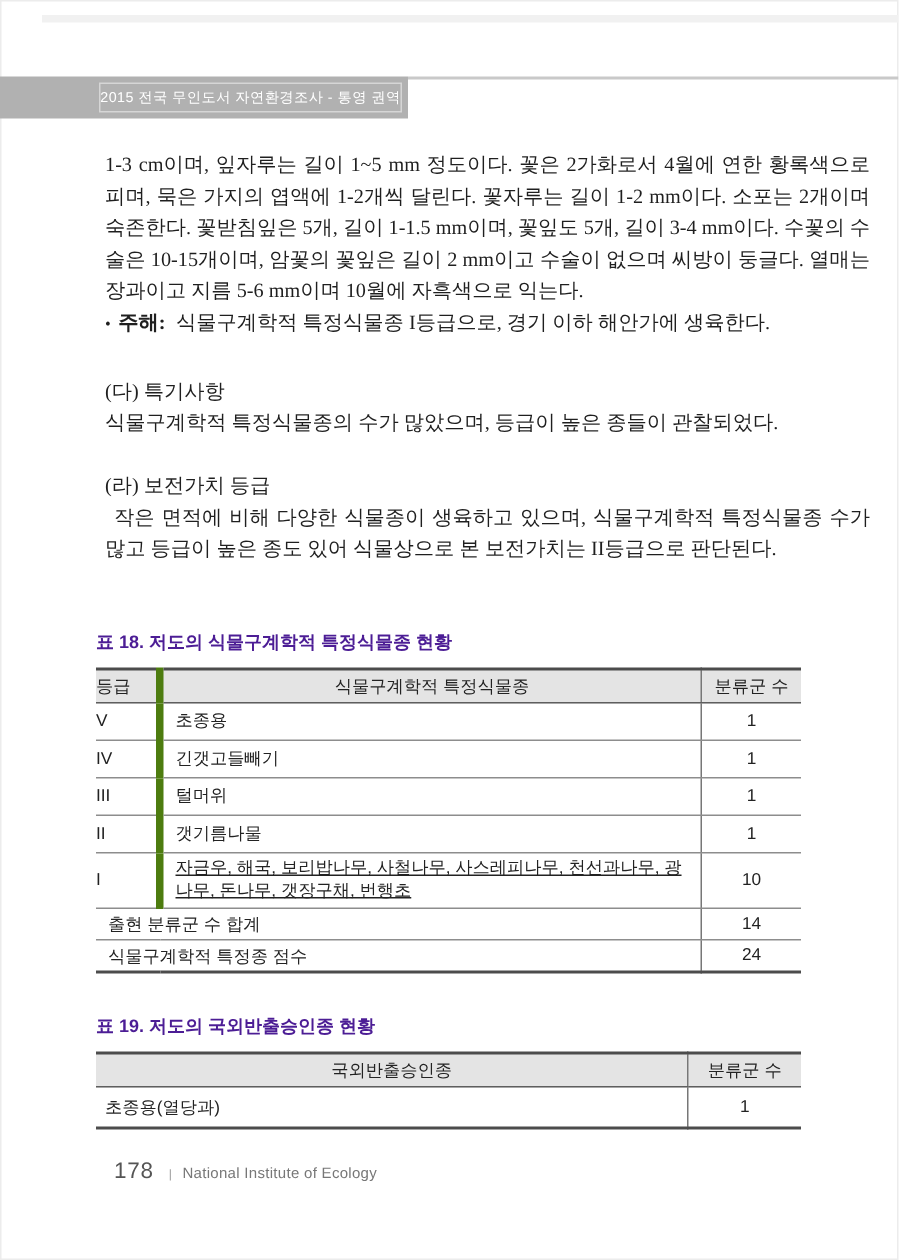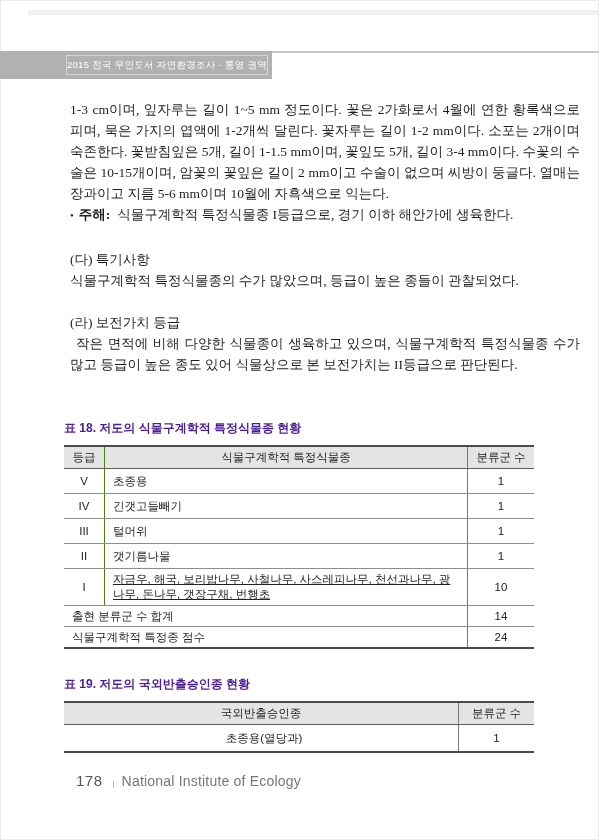--- a/index.html
+++ b/index.html
@@ -37,37 +37,37 @@
   
   .tables{position:absolute;left:64px;top:420px;width:470px;font-family:"Liberation Sans",sans-serif;}
   .tbl-caption{font-size:12px;line-height:16px;font-weight:bold;color:#4c1d95;margin:0 0 9px 0;}
   .tbl-caption.second{margin-top:27px;}
   table{width:470px;border-collapse:collapse;table-layout:fixed;
         border-top:2px solid #4c4c4c;border-bottom:2px solid #4c4c4c;
         font-size:11.5px;color:#222;}
   th{background:#e4e4e4;font-weight:normal;height:21px;border-bottom:1px solid #5e5e5e;padding:0;}
   td{height:20px;border-bottom:1px solid #8d8d8d;padding:0;}
   tr.last td{border-bottom:none;}
-  .col-grade{width:40px;text-align:center;border-right:1px solid #4d7c0f;}
+  .col-grade{width:40px;text-align:left;border-right:5px solid #4d7c0f;}
   .col-count{width:66px;text-align:center;}
   .col-count19{width:75px;text-align:center;}
   td.species,th.species{border-right:1px solid #777;}
   td.species{padding:2px 6px 2px 8px;text-align:left;line-height:15px;}
   th.species{text-align:center;}
   td.summary-label{padding-left:8px;text-align:left;border-right:1px solid #777;}
   .t19-species{border-right:1px solid #777;}
-  td.t19-species{padding-left:6px;text-align:center;height:26px;}
+  td.t19-species{padding-left:6px;text-align:left;height:26px;}
   th.t19-species{text-align:center;}
 
   
   .footer{position:absolute;left:76px;top:772px;display:flex;align-items:baseline;
           font-family:"Liberation Sans",sans-serif;color:#555;}
   .footer .pageno{font-size:15px;letter-spacing:.5px;}
   .footer .divider{font-size:8px;color:#999;margin:0 7px 0 10px;}
-  .footer .institute{font-size:14px;color:#777;letter-spacing:.2px;
+  .footer .institute{font-size:10px;color:#777;letter-spacing:.2px;
                      font-stretch:condensed;}
 </style>
 </head>
 <body>
 
 <div class="page">
 
   <div class="scan-artifact"></div>
 
   <div class="header-band">

